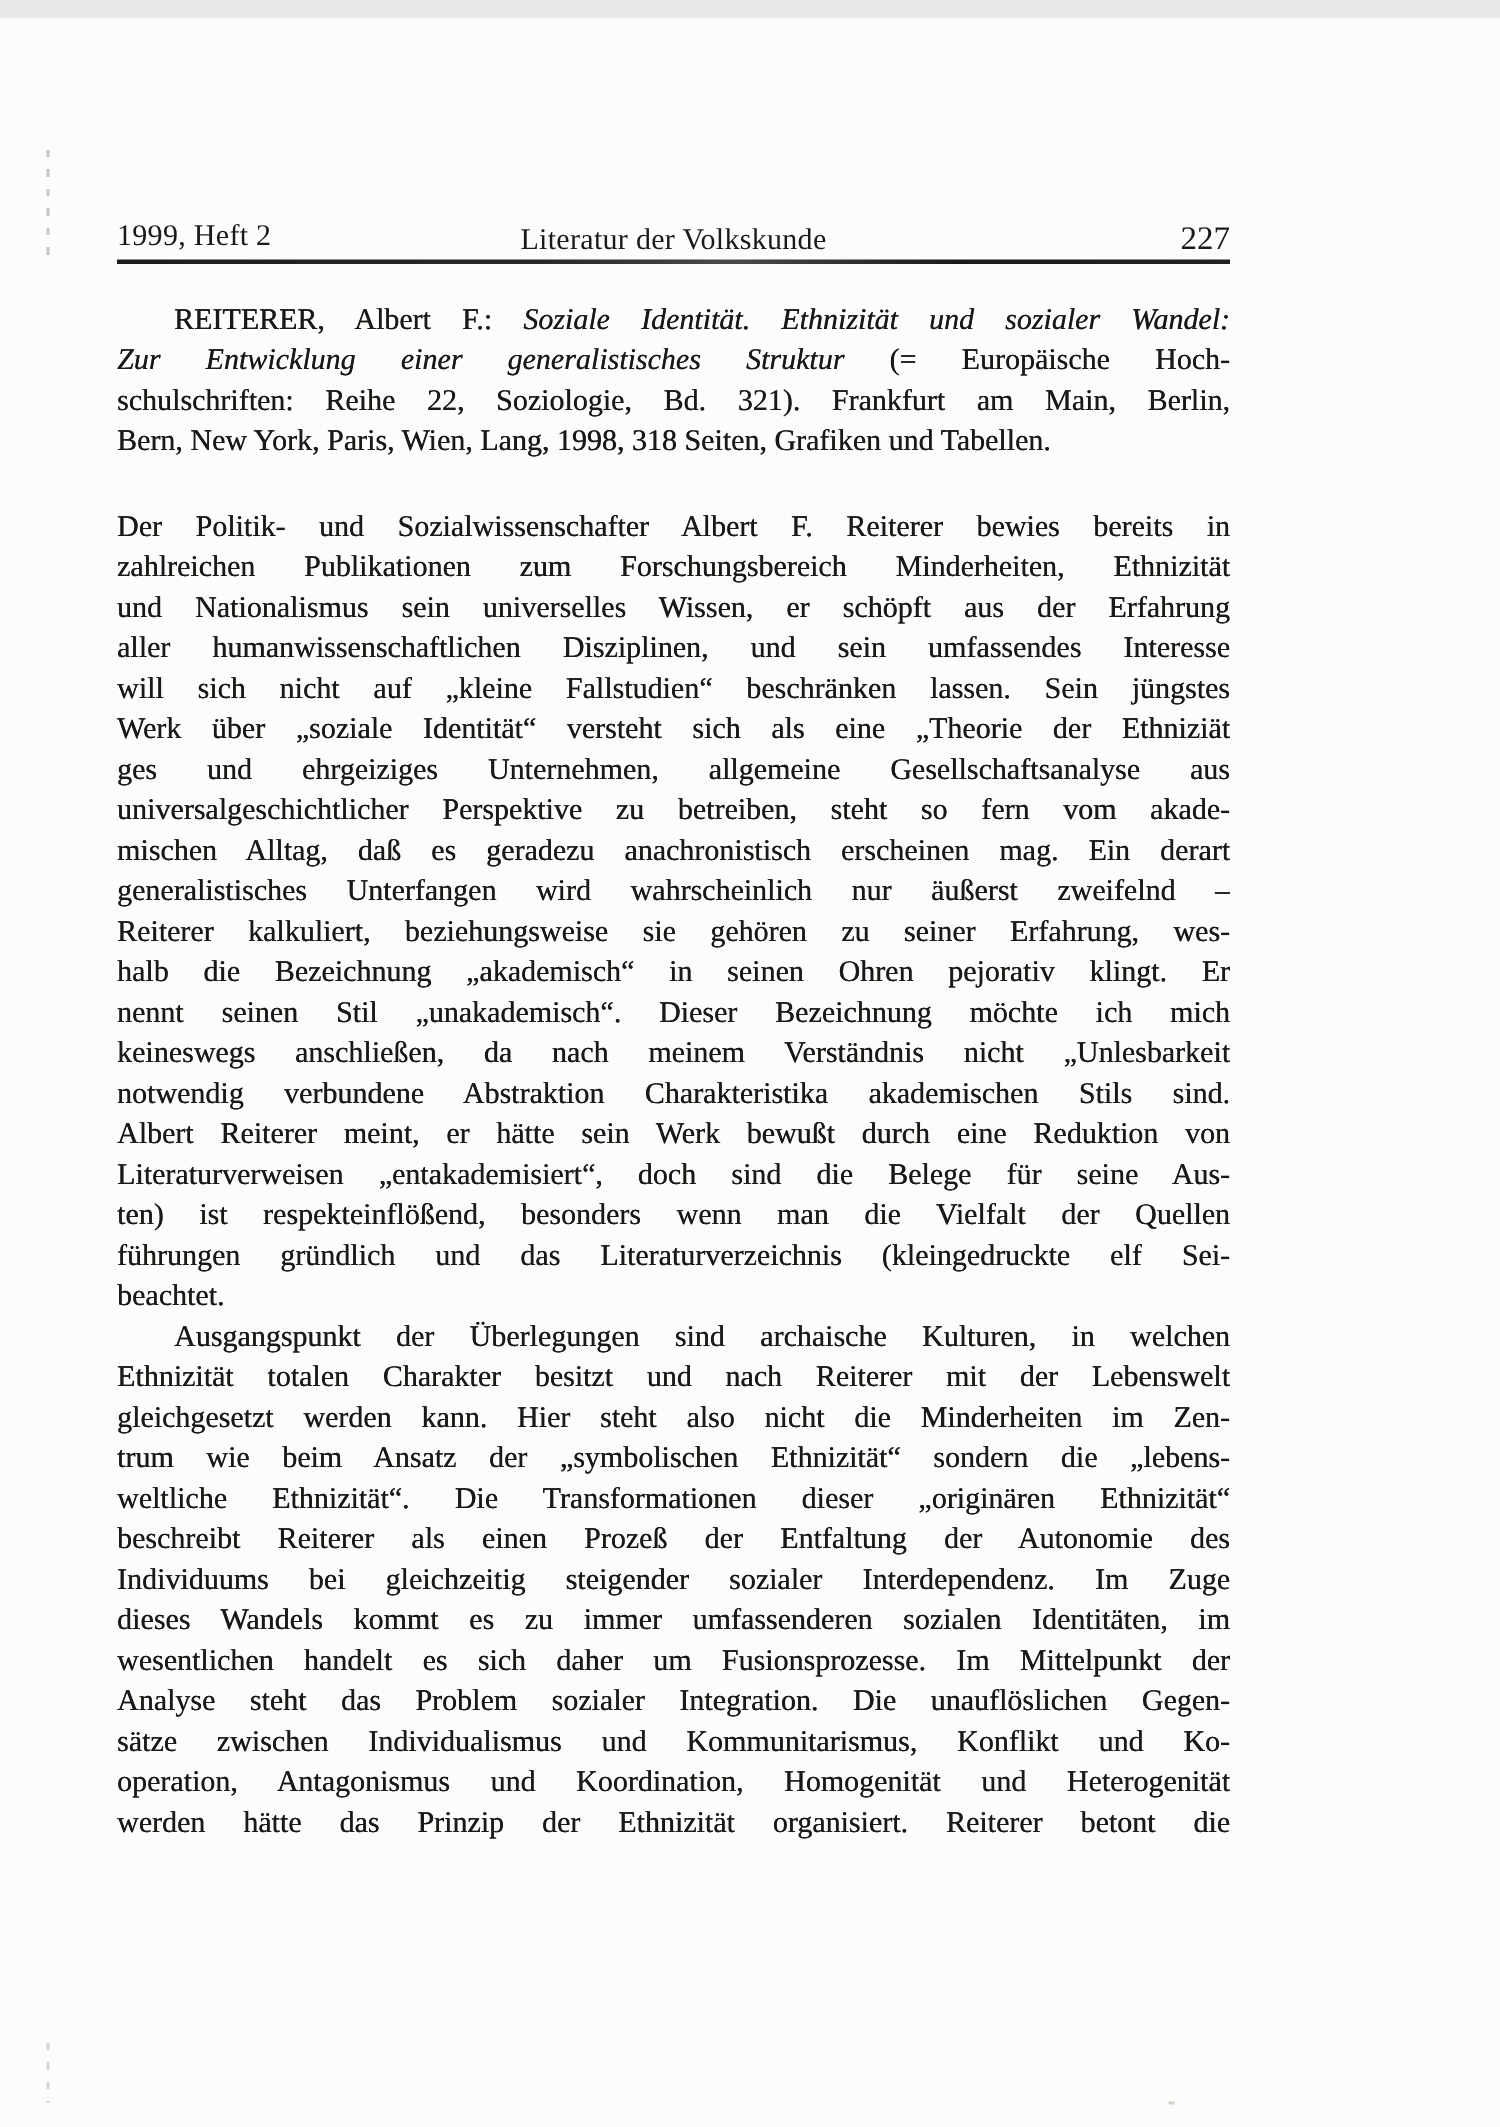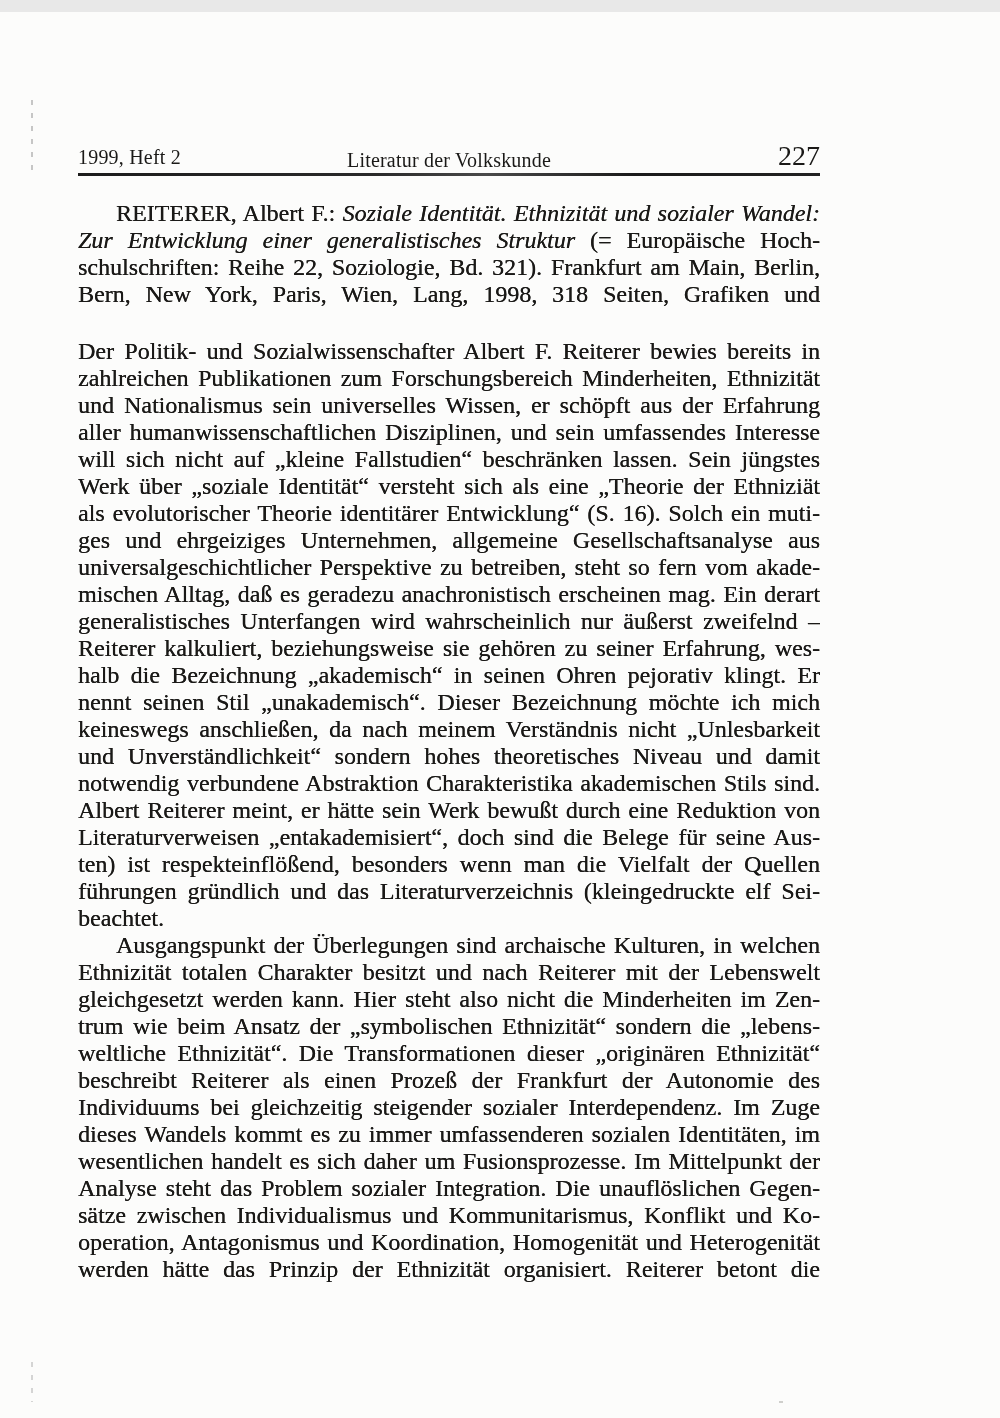--- a/index.html
+++ b/index.html
@@ -6,29 +6,29 @@
   .page {
     position:relative; width:1000px; height:1418px; margin:12px auto;
     background:var(--paper,#fcfcfb); overflow:hidden;
     font-family:"Liberation Serif","DejaVu Serif",serif;
     color:var(--ink,#1a1917);
   }
   .textblock { position:absolute; left:78px; width:742px; }
   .runhead { top:126px; height:34px; }
   .runhead .left   { position:absolute; left:0; bottom:3px; font-size:20px; letter-spacing:0.2px; }
   .runhead .center { position:absolute; left:50%; transform:translateX(-50%); bottom:0; font-size:20px; letter-spacing:0.2px; }
-  .runhead .pagenum{ position:absolute; right:0; bottom:0; font-size:28px; }
+  .runhead .pagenum{ position:absolute; right:0; bottom:0; font-size:22px; }
   .rule {
     position:absolute; left:78px; top:161px; width:742px; height:3px;
     background:linear-gradient(90deg,#1c1c1c 0%,#2a2a2a 40%,#4a4a4a 55%,#1a1a1a 75%,#222 100%);
   }
   .citation { top:188px; }
   .review   { top:326px; }
   .line {
-    font-size:24px; line-height:27px; height:27px; overflow:hidden;
+    font-size:20px; line-height:27px; height:27px; overflow:hidden;
     text-align:justify; text-align-last:justify;
     text-shadow:0.2px 0.2px 0 currentColor;
   }
   .line.no-just { text-align-last:left; }
   .line.indent  { text-indent:38px; }
   .it { font-style:italic; }
   .artifact-v {
     position:absolute; width:2px;
     background:repeating-linear-gradient(180deg,#b4b4b4 0 5px, rgba(0,0,0,0) 5px 13px);
   }
@@ -57,44 +57,42 @@
     </div>
 
   <div class="textblock review">
       <div>
         <div class="line">Der Politik- und Sozialwissenschafter Albert F. Reiterer bewies bereits in</div>
         <div class="line">zahlreichen Publikationen zum Forschungsbereich Minderheiten, Ethnizität</div>
         <div class="line">und Nationalismus sein universelles Wissen, er schöpft aus der Erfahrung</div>
         <div class="line">aller humanwissenschaftlichen Disziplinen, und sein umfassendes Interesse</div>
         <div class="line">will sich nicht auf „kleine Fallstudien“ beschränken lassen. Sein jüngstes</div>
         <div class="line">Werk über „soziale Identität“ versteht sich als eine „Theorie der Ethniziät</div>
-        <div class="line">als evolutorischer Theorie identitärer Entwicklung“ (S. 16). Solch ein muti-</div>
         <div class="line">ges und ehrgeiziges Unternehmen, allgemeine Gesellschaftsanalyse aus</div>
         <div class="line">universalgeschichtlicher Perspektive zu betreiben, steht so fern vom akade-</div>
         <div class="line">mischen Alltag, daß es geradezu anachronistisch erscheinen mag. Ein derart</div>
         <div class="line">generalistisches Unterfangen wird wahrscheinlich nur äußerst zweifelnd –</div>
         <div class="line">Reiterer kalkuliert, beziehungsweise sie gehören zu seiner Erfahrung, wes-</div>
         <div class="line">halb die Bezeichnung „akademisch“ in seinen Ohren pejorativ klingt. Er</div>
         <div class="line">nennt seinen Stil „unakademisch“. Dieser Bezeichnung möchte ich mich</div>
         <div class="line">keineswegs anschließen, da nach meinem Verständnis nicht „Unlesbarkeit</div>
-        <div class="line">und Unverständlichkeit“ sondern hohes theoretisches Niveau und damit</div>
         <div class="line">notwendig verbundene Abstraktion Charakteristika akademischen Stils sind.</div>
         <div class="line">Albert Reiterer meint, er hätte sein Werk bewußt durch eine Reduktion von</div>
         <div class="line">Literaturverweisen „entakademisiert“, doch sind die Belege für seine Aus-</div>
         <div class="line">ten) ist respekteinflößend, besonders wenn man die Vielfalt der Quellen</div>
         <div class="line">führungen gründlich und das Literaturverzeichnis (kleingedruckte elf Sei-</div>
         <div class="line no-just">beachtet.</div>
       </div>
       <div>
         <div class="line indent">Ausgangspunkt der Überlegungen sind archaische Kulturen, in welchen</div>
         <div class="line">Ethnizität totalen Charakter besitzt und nach Reiterer mit der Lebenswelt</div>
         <div class="line">gleichgesetzt werden kann. Hier steht also nicht die Minderheiten im Zen-</div>
         <div class="line">trum wie beim Ansatz der „symbolischen Ethnizität“ sondern die „lebens-</div>
         <div class="line">weltliche Ethnizität“. Die Transformationen dieser „originären Ethnizität“</div>
-        <div class="line">beschreibt Reiterer als einen Prozeß der Frankfurt der Autonomie des</div>
+        <div class="line">beschreibt Reiterer als einen Prozeß der Entfaltung der Autonomie des</div>
         <div class="line">Individuums bei gleichzeitig steigender sozialer Interdependenz. Im Zuge</div>
         <div class="line">dieses Wandels kommt es zu immer umfassenderen sozialen Identitäten, im</div>
         <div class="line">wesentlichen handelt es sich daher um Fusionsprozesse. Im Mittelpunkt der</div>
         <div class="line">Analyse steht das Problem sozialer Integration. Die unauflöslichen Gegen-</div>
         <div class="line">sätze zwischen Individualismus und Kommunitarismus, Konflikt und Ko-</div>
         <div class="line">operation, Antagonismus und Koordination, Homogenität und Heterogenität</div>
         <div class="line">werden hätte das Prinzip der Ethnizität organisiert. Reiterer betont die</div>
       </div>
     </div>
 

